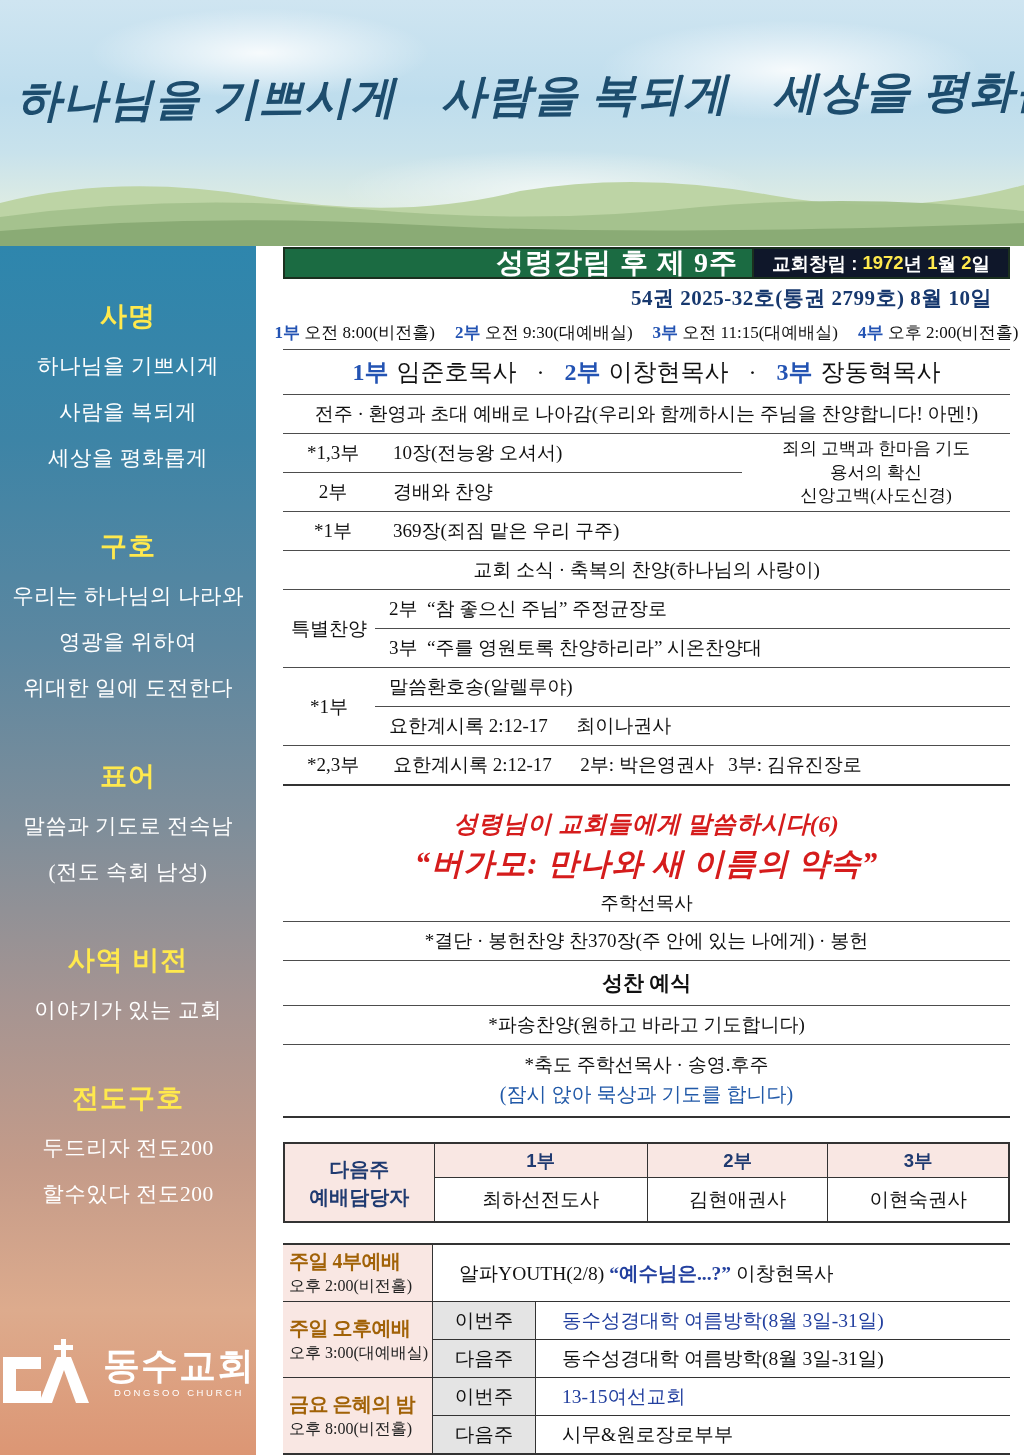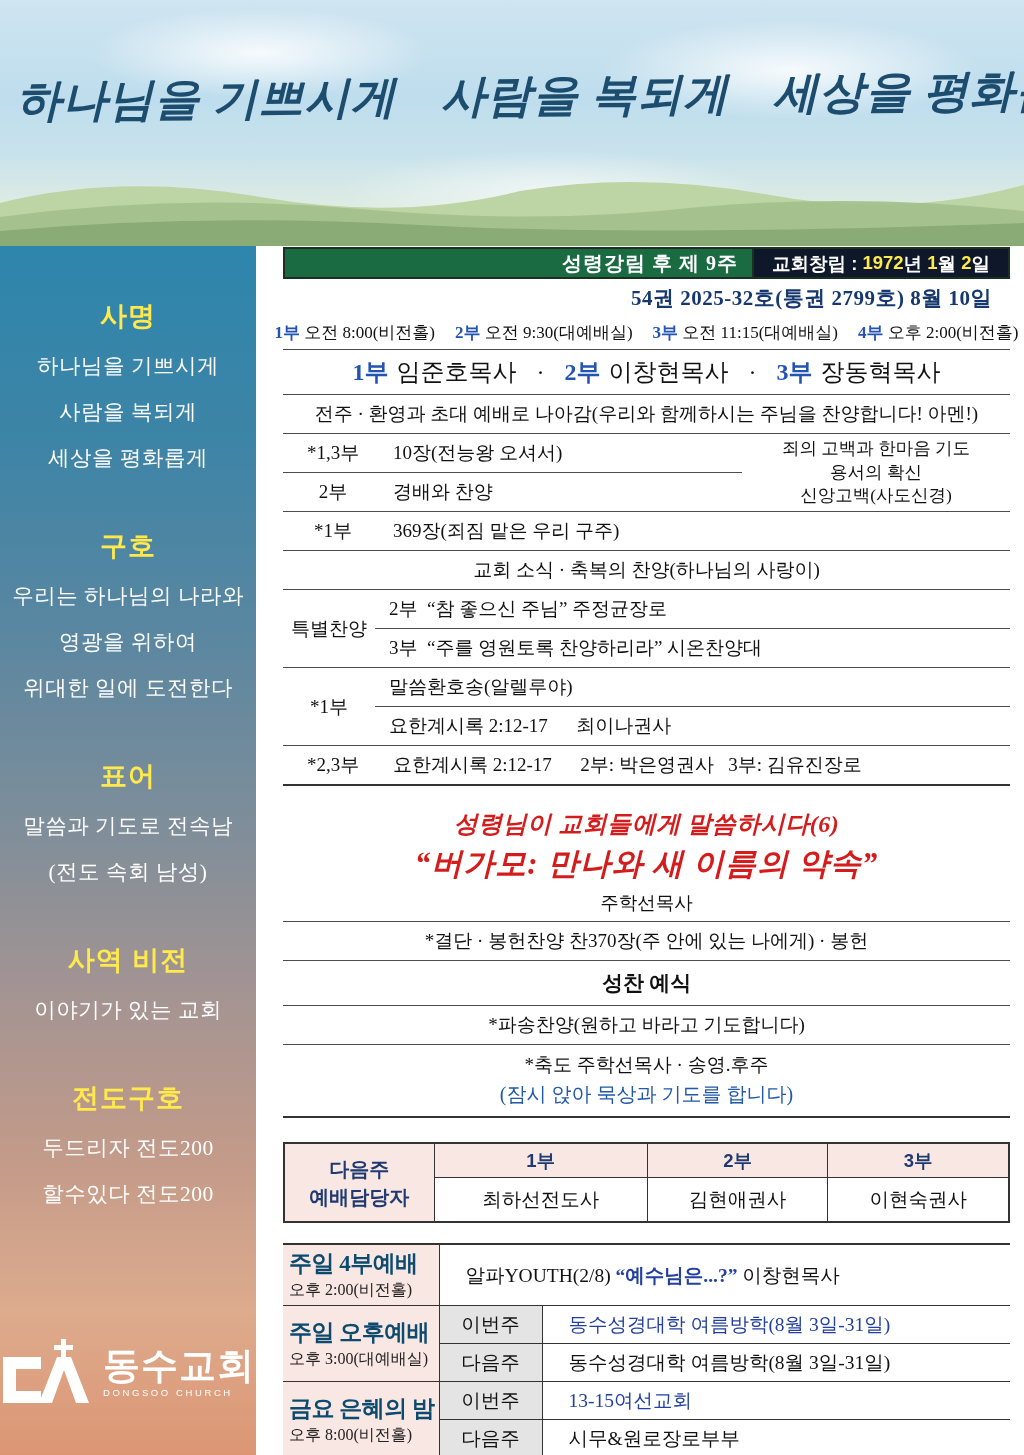--- a/index.html
+++ b/index.html
@@ -23,25 +23,25 @@
   .calligraphy span { margin:0 16px; }
   
   .sidebar { position:absolute; left:0; top:246px; width:256px; height:1209px; text-align:center;
     background:linear-gradient(180deg,#2e86ad 0%,#3d84a6 16%,#5c87a0 33%,#7f8e9a 48%,#a49492 62%,#c49b89 76%,#ddab8d 88%,#dc9674 100%);
     padding-top:52px; }
   .sb-section { margin-bottom:56px; }
   .sb-title { font-family:"Liberation Sans", sans-serif; font-weight:bold; font-size:27px; color:#ffe94d; margin-bottom:14px; letter-spacing:1px; }
   .sb-line { color:#ffffff; font-size:21.5px; margin:17px 0; letter-spacing:0.5px; }
   .sb-logo { position:absolute; left:0; bottom:50px; width:100%; display:flex; align-items:center; justify-content:center; gap:10px; }
   .logo-text-main { font-family:"Liberation Sans", sans-serif; font-weight:bold; font-size:37px; color:#fff; letter-spacing:1px; line-height:1; }
-  .logo-text-sub { font-family:"Liberation Sans", sans-serif; font-size:9.5px; color:#fff; letter-spacing:2.6px; text-align:left; margin-top:3px; }
+  .logo-text-sub { font-family:"Liberation Sans", sans-serif; font-size:9.5px; color:#fff; letter-spacing:2.6px; text-align:center; margin-top:3px; }
   
   .main { position:absolute; left:283px; top:247px; width:727px; }
   .title-bar { display:flex; height:32px; border:2px solid #1b301f; }
-  .tb-green { flex:1; background:#1b6b42; color:#fff; font-weight:bold; font-size:20px;
+  .tb-green { flex:1; background:#1b6b42; color:#fff; font-weight:bold; font-size:28px;
     display:flex; align-items:center; justify-content:flex-end; padding-right:14px; letter-spacing:1px; }
   .tb-blue { width:256px; background:#0f172a; border-left:2px solid #1b301f; color:#fff;
     font-family:"Liberation Sans", sans-serif; font-weight:bold; font-size:18.5px;
     display:flex; align-items:center; justify-content:center; white-space:pre; }
   .ylw { color:#ffe94d; }
   .issue-line { text-align:right; padding:5px 18px 4px 0; font-weight:bold; font-size:21px; color:#17386e; letter-spacing:0.5px; }
   
   .worship { width:100%; font-size:19px; }
   .wrow { border-bottom:1px solid #4d4d4d; padding:6px 4px; }
   .center { text-align:center; }
@@ -78,21 +78,21 @@
     font-family:"Liberation Sans", sans-serif; text-align:center; line-height:1.4; }
   .nw-h { background:#f9e7e3; color:#1f3a70; font-weight:bold; font-size:18.5px;
     font-family:"Liberation Sans", sans-serif; text-align:center; padding:4px; }
   .nw-v { background:#fff; text-align:center; font-size:19.5px; padding:8px 4px; color:#111; }
   
   .sch { margin-top:20px; border-top:2px solid #333; border-bottom:2px solid #333; }
   .sch td { border:1.5px solid #333; }
   .sch td.no-l { border-left:none; }
   .sch td.no-r { border-right:none; }
   .sch-label { width:132px; background:#f9e7e3; padding:3px 4px 4px 6px; }
-  .sch-title { color:#0c4a6e; font-weight:bold; font-size:23px; letter-spacing:-0.5px; white-space:nowrap; }
+  .sch-title { color:#a16207; font-weight:bold; font-size:20px; letter-spacing:-0.5px; white-space:nowrap; }
   .sch-time { color:#222; font-size:16px; margin-top:1px; white-space:nowrap; }
   .sch-when { width:103px; background:#e4e4e4; text-align:center; font-weight:normal; font-size:19.5px; color:#111; padding:5px 2px; }
   .sch-val { padding:5px 4px 5px 26px; font-size:19.5px; color:#111; }
   .blueval { color:#23409f; }
   .em-blue { color:#23409f; font-weight:bold; }
   
   .footer { margin-top:12px; text-align:center; line-height:1.45; }
   .f1 { color:#17386e; font-weight:bold; font-size:20px; }
 </style>
 </head>

